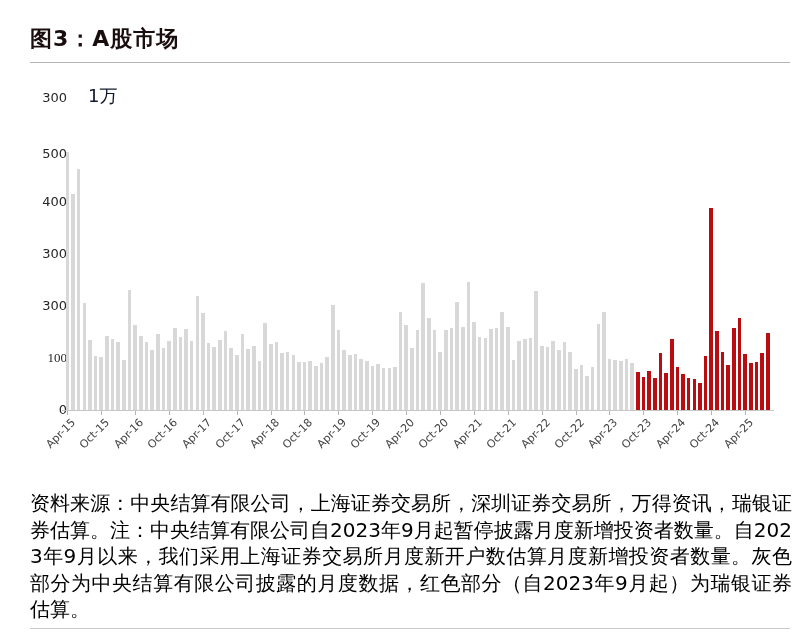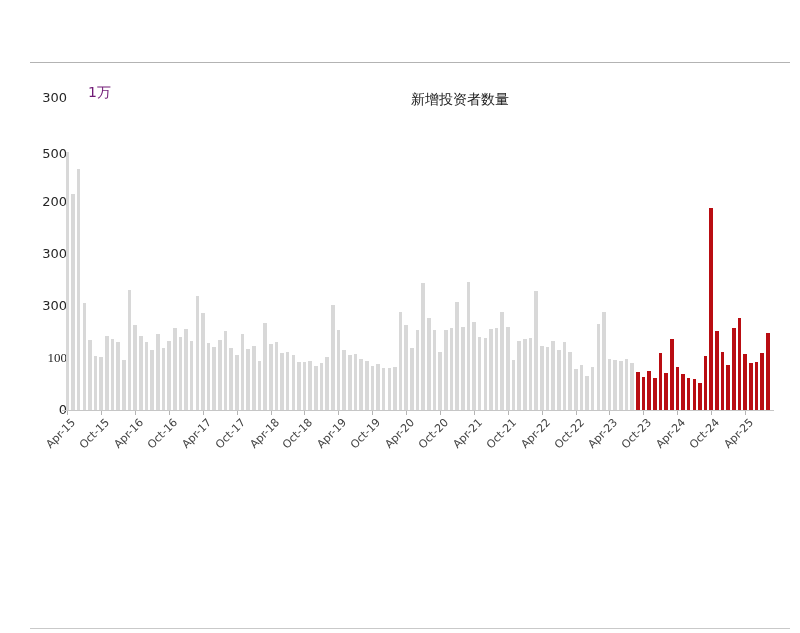--- a/index.html
+++ b/index.html
@@ -5,49 +5,49 @@
   html,body{margin:0;padding:0;background:#ffffff;}
   #page{position:relative;width:800px;height:633px;background:#ffffff;overflow:hidden;
         font-family:"DejaVu Sans","Liberation Sans",sans-serif;}
   .fig-title{position:absolute;left:30px;top:24px;font-size:22px;font-weight:bold;
              color:#1a0d0d;letter-spacing:1px;}
   .title-rule{position:absolute;left:30px;top:62px;width:760px;height:1px;background:#b3b3b3;}
   .bottom-rule{position:absolute;left:30px;top:628px;width:760px;height:1px;background:#c9c9c9;}
 
   
   .chart{position:absolute;left:0;top:62px;width:800px;height:420px;}
-  .unit-label{position:absolute;left:88px;top:22px;font-size:14px;color:#701a75;}
+  .unit-label{position:absolute;left:88px;top:22px;font-size:18px;color:#0f172a;}
   .legend{position:absolute;left:360px;top:29px;width:200px;text-align:center;
           font-size:14px;color:#1a1a1a;}
   .ylab{position:absolute;width:40px;text-align:right;font-size:13px;color:#262626;}
   .bars{position:absolute;left:65px;top:36px;width:706px;height:312px;}
   .bar{position:absolute;bottom:0;width:3.6px;}
   .x-axis{position:absolute;left:62px;top:348px;width:712px;height:1px;background:#c6c6c6;}
   .tick{position:absolute;top:349px;width:1px;height:4px;background:#b5b5b5;}
   .xlab{position:absolute;top:354px;width:70px;text-align:right;font-size:11px;color:#404040;
         transform:rotate(-45deg);transform-origin:100% 0;white-space:nowrap;}
 
   .footnote{position:absolute;left:30px;top:490px;width:762px;font-size:20px;line-height:26.5px;
             color:#000000;word-break:break-all;text-align:justify;}
 </style>
 </head>
 <body>
 
 <div id="page">
+  <div class="fig-title">图3：A股市场</div>
   <div class="title-rule"></div>
 
   <div class="chart">
     <div class="unit-label">1万</div>
-    <div class="legend">新增投资者数量</div>
     <div id="ylabels">
         <div class="ylab" style="left: 27px; top: 340px;">0</div>
         <div class="ylab" style="left: 27px; top: 288px; font-family: Liberation Serif, serif;">100</div>
         <div class="ylab" style="left: 27px; top: 236px;">300</div>
         <div class="ylab" style="left: 27px; top: 184px;">300</div>
-        <div class="ylab" style="left: 27px; top: 132px;">200</div>
+        <div class="ylab" style="left: 27px; top: 132px;">400</div>
         <div class="ylab" style="left: 27px; top: 84px;">500</div>
         <div class="ylab" style="left: 27px; top: 28px;">300</div>
       </div>
     <div class="bars" id="bars">
         <div class="bar" title="Apr-15: 497" style="left: 0.6px; height: 258.44px; background: rgb(216, 216, 216);"></div>
         <div class="bar" title="May-15: 415" style="left: 6.248px; height: 215.8px; background: rgb(216, 216, 216);"></div>
         <div class="bar" title="Jun-15: 463" style="left: 11.896px; height: 240.76px; background: rgb(216, 216, 216);"></div>
         <div class="bar" title="Jul-15: 205" style="left: 17.544px; height: 106.6px; background: rgb(216, 216, 216);"></div>
         <div class="bar" title="Aug-15: 135" style="left: 23.192px; height: 70.2px; background: rgb(216, 216, 216);"></div>
         <div class="bar" title="Sep-15: 104" style="left: 28.84px; height: 54.08px; background: rgb(216, 216, 216);"></div>
@@ -213,14 +213,15 @@
         <div class="xlab" style="left: 473.632px;">Apr-22</div>
         <div class="xlab" style="left: 507.52px;">Oct-22</div>
         <div class="xlab" style="left: 541.408px;">Apr-23</div>
         <div class="xlab" style="left: 575.296px;">Oct-23</div>
         <div class="xlab" style="left: 609.184px;">Apr-24</div>
         <div class="xlab" style="left: 643.072px;">Oct-24</div>
         <div class="xlab" style="left: 676.96px;">Apr-25</div>
       </div>
   </div>
 
+  <div class="footnote">资料来源：中央结算有限公司，上海证券交易所，深圳证券交易所，万得资讯，瑞银证券估算。注：中央结算有限公司自2023年9月起暂停披露月度新增投资者数量。自2023年9月以来，我们采用上海证券交易所月度新开户数估算月度新增投资者数量。灰色部分为中央结算有限公司披露的月度数据，红色部分（自2023年9月起）为瑞银证券估算。</div>
   <div class="bottom-rule"></div>
 </div>
 
 </body></html>

